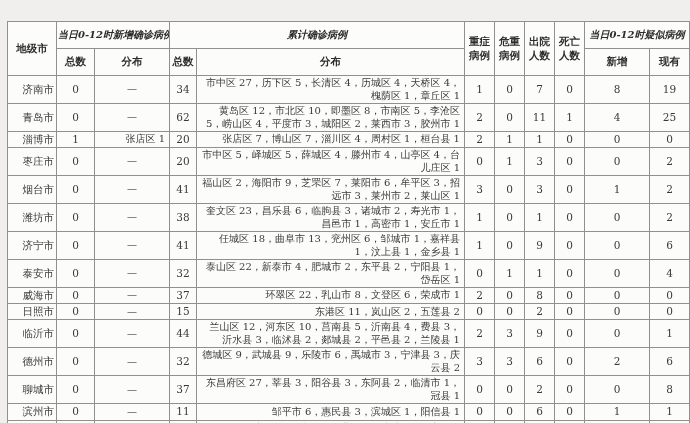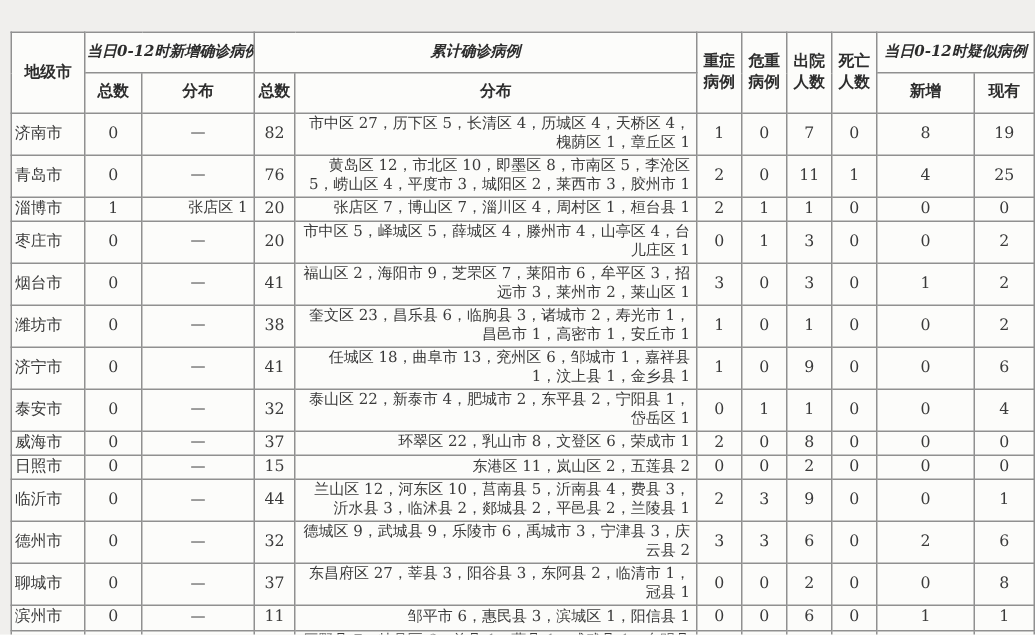--- a/index.html
+++ b/index.html
@@ -39,21 +39,21 @@
     color: #2d2d2d;
     padding: 3px 1px;
     height: 20px;
   }
   thead th.group {
     font-size: 10px;
     white-space: nowrap;
     font-style: italic;
   }
   td.num { text-align: center; }
-  td.city { text-align: left; white-space: nowrap; }
+  td.city { text-align: right; white-space: nowrap; }
   td.dist {
     text-align: right;
     font-size: 10px;
     padding: 1px 4px;
   }
   td.dash { text-align: center; }
 </style>
 </head>
 <body>
 
@@ -89,35 +89,35 @@
       <th>分布</th>
       <th>新增</th>
       <th>现有</th>
     </tr>
   </thead>
   <tbody>
   <tr>
     <td class="city">济南市</td>
     <td class="num">0</td>
     <td class="dist dash">—</td>
-    <td class="num">82</td>
+    <td class="num">34</td>
     <td class="dist">市中区 27，历下区 5，长清区 4，历城区 4，天桥区 4，槐荫区 1，章丘区 1</td>
     <td class="num">1</td>
     <td class="num">0</td>
     <td class="num">7</td>
     <td class="num">0</td>
     <td class="num">8</td>
     <td class="num">19</td>
   </tr>
 
   <tr>
     <td class="city">青岛市</td>
     <td class="num">0</td>
     <td class="dist dash">—</td>
-    <td class="num">76</td>
+    <td class="num">62</td>
     <td class="dist">黄岛区 12，市北区 10，即墨区 8，市南区 5，李沧区 5，崂山区 4，平度市 3，城阳区 2，莱西市 3，胶州市 1</td>
     <td class="num">2</td>
     <td class="num">0</td>
     <td class="num">11</td>
     <td class="num">1</td>
     <td class="num">4</td>
     <td class="num">25</td>
   </tr>
 
   <tr>

